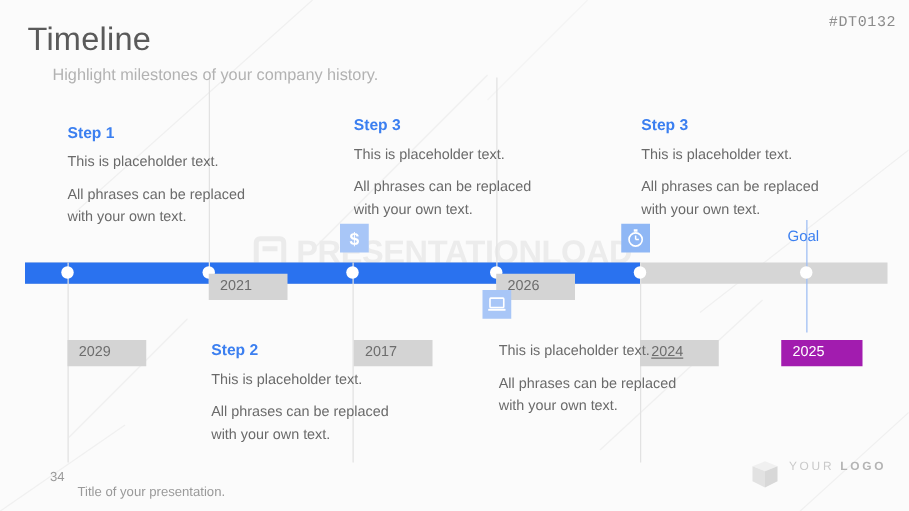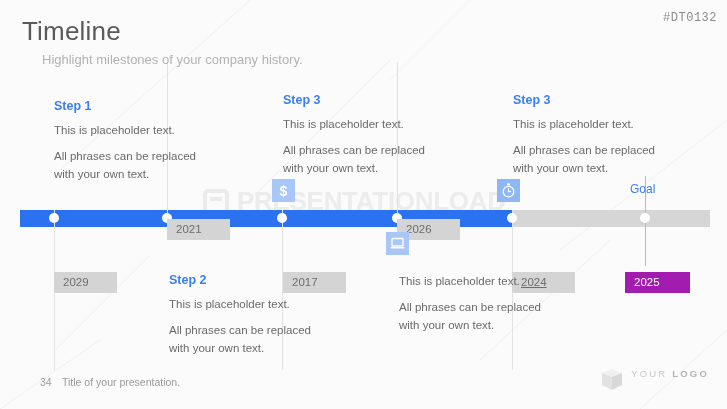--- a/index.html
+++ b/index.html
@@ -204,21 +204,21 @@
     left: 24px;
     bottom: 21px;
     font-size: 10.5px;
     color: #9a9a9a;
     z-index: 4;
     margin-left: 16px;
   }
   #footer-title {
     position: absolute;
     left: 62px;
-    bottom: 21px;
+    bottom: 9px;
     font-size: 10.5px;
     color: #9a9a9a;
     z-index: 4;
   }
   .logo-area {
     position: absolute;
     right: 18px;
     bottom: 17px;
     display: flex;
     align-items: flex-start;

